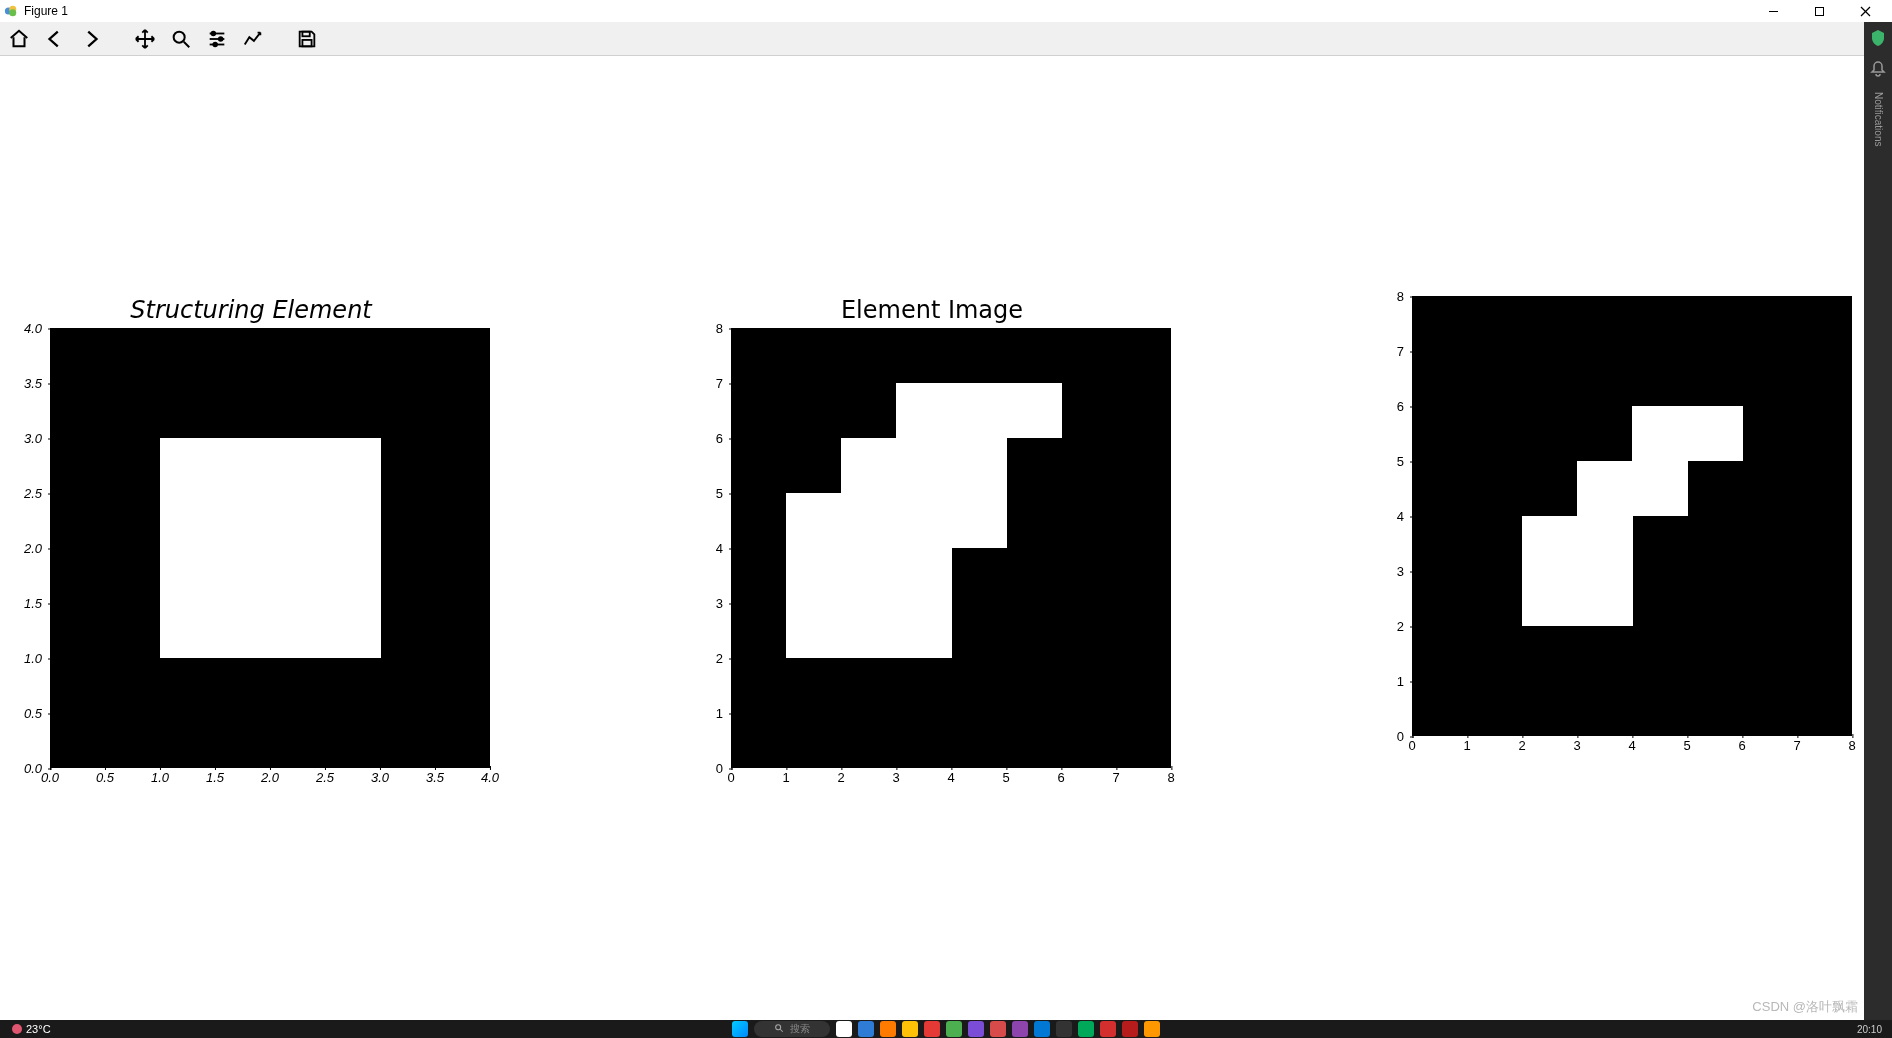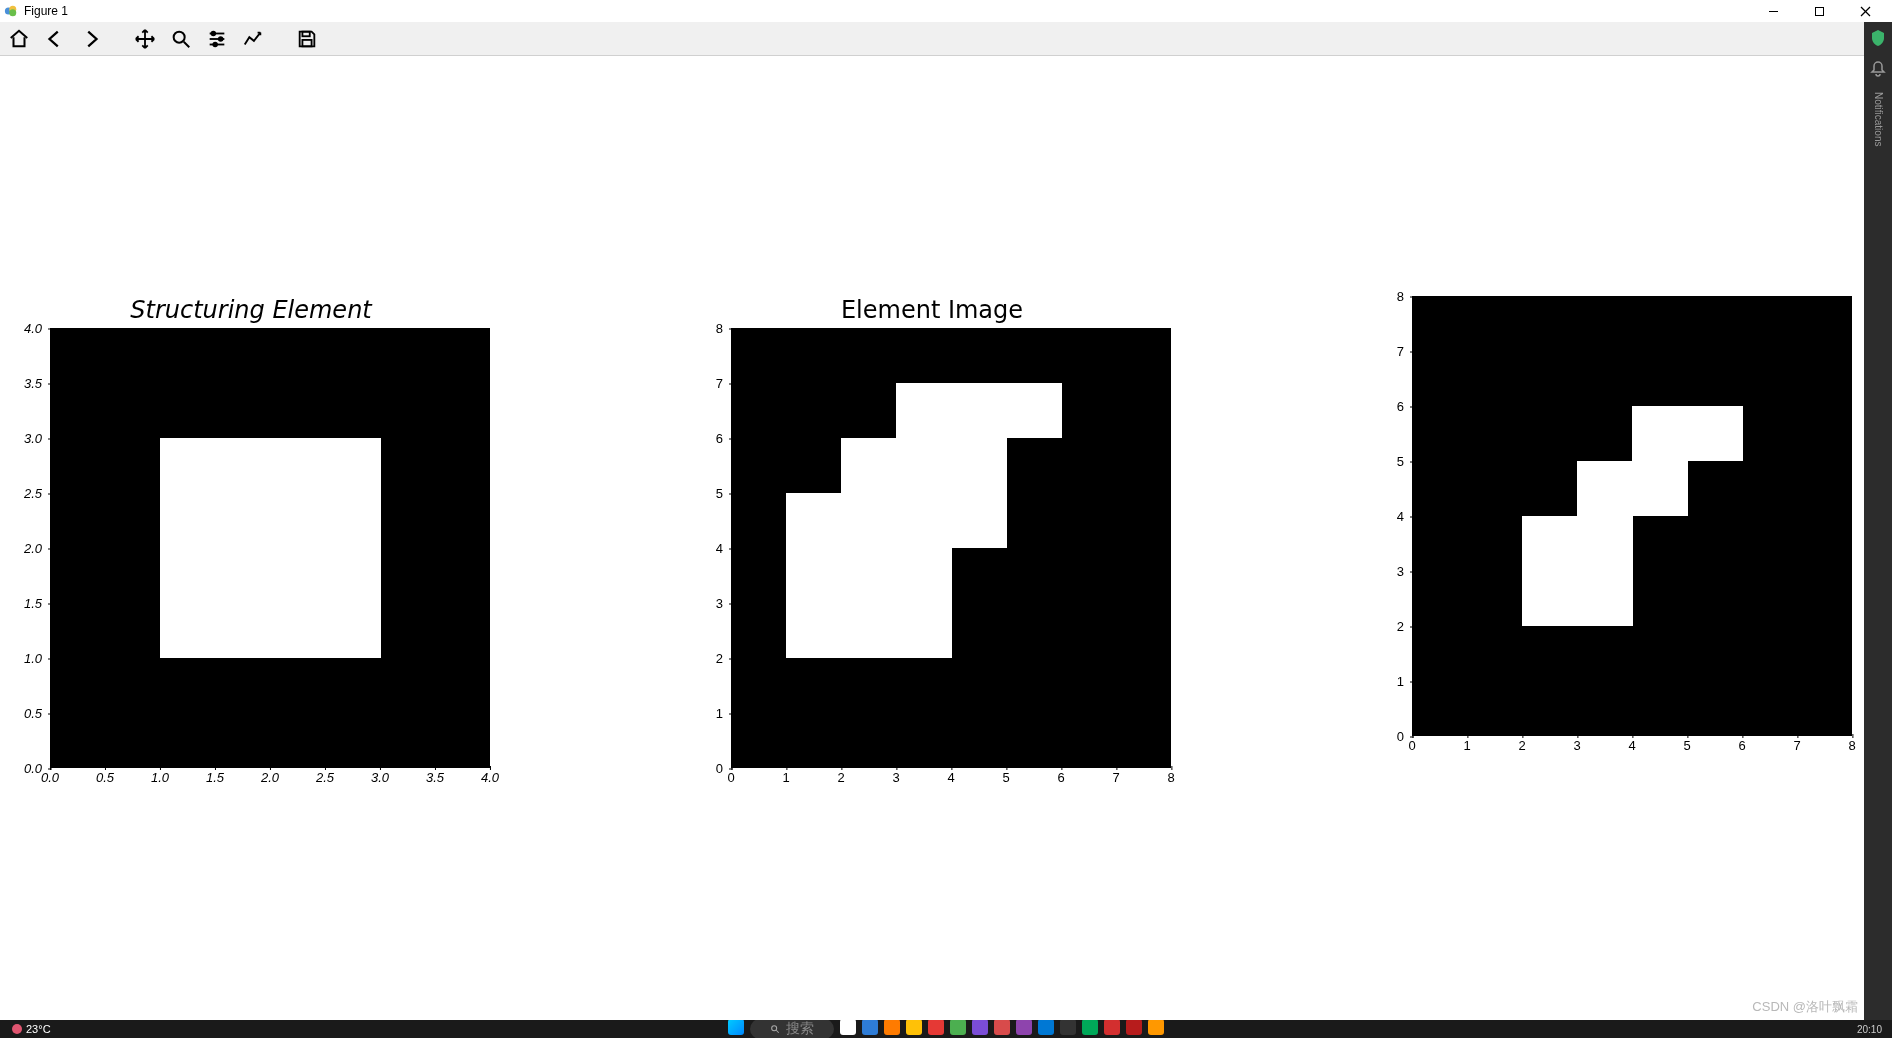--- a/index.html
+++ b/index.html
@@ -28,21 +28,21 @@
   .ticks-x .tick::before { content: ""; position: absolute; left: 50%; top: -4px; width: 1px; height: 4px; background: #000; }
   .sidebar-right { position: absolute; right: 0; top: 22px; bottom: 0; width: 28px; background: #2c2c2c; display: flex; flex-direction: column; align-items: center; padding-top: 6px; gap: 10px; }
   .sidebar-right .sticon { width: 20px; height: 20px; }
   .sidebar-right .vtext { writing-mode: vertical-rl; font-size: 10px; color: #999; margin-top: 4px; }
   .watermark { position: absolute; right: 34px; bottom: 22px; font-size: 13px; color: #b8b8b8; }
   .taskbar { position: absolute; left: 0; right: 0; bottom: 0; height: 18px; background: #1a1a1a; display: flex; align-items: center; overflow: hidden; }
   .taskbar .weather { display: flex; align-items: center; color: #fff; font-size: 11px; margin-left: 12px; gap: 4px; }
   .taskbar .center-icons { position: absolute; left: 50%; transform: translateX(-50%); display: flex; gap: 6px; }
   .taskbar .tbicon { width: 16px; height: 16px; border-radius: 3px; }
   .taskbar .tray { position: absolute; right: 10px; display: flex; align-items: center; gap: 6px; color: #ccc; font-size: 10px; }
-  .search-pill { background: #333; border-radius: 10px; padding: 1px 20px; color: #888; font-size: 14px; display: flex; align-items: center; gap: 6px; }
+  .search-pill { background: #333; border-radius: 10px; padding: 1px 20px; color: #888; font-size: 10px; display: flex; align-items: center; gap: 6px; }
 </style>
 </head>
 <body>
 
 <div class="window">
 
   <div class="titlebar">
     <span class="icon">
       <svg viewBox="0 0 16 16">
           <circle cx="5" cy="8" r="4" fill="#4a90d9"></circle>

